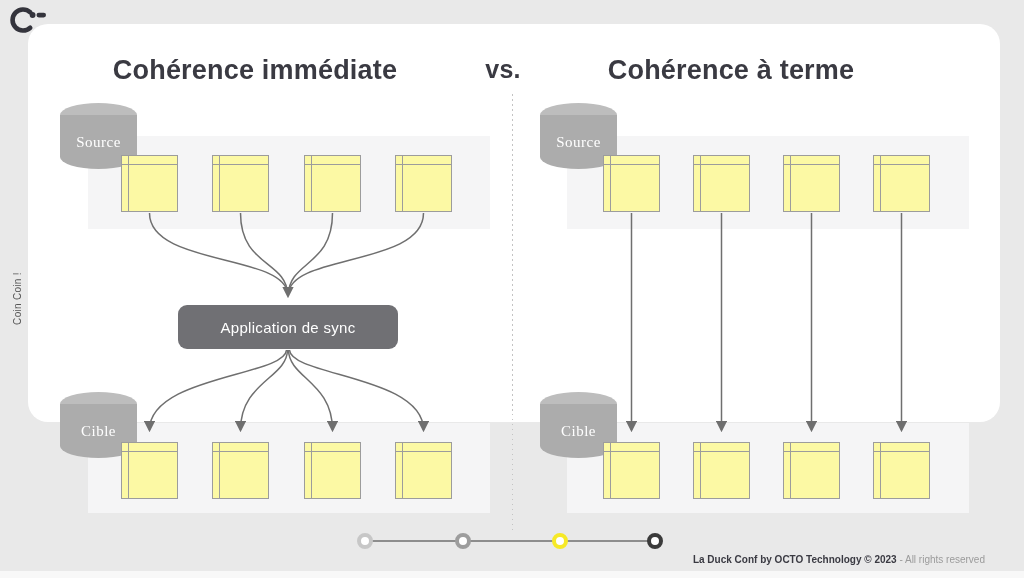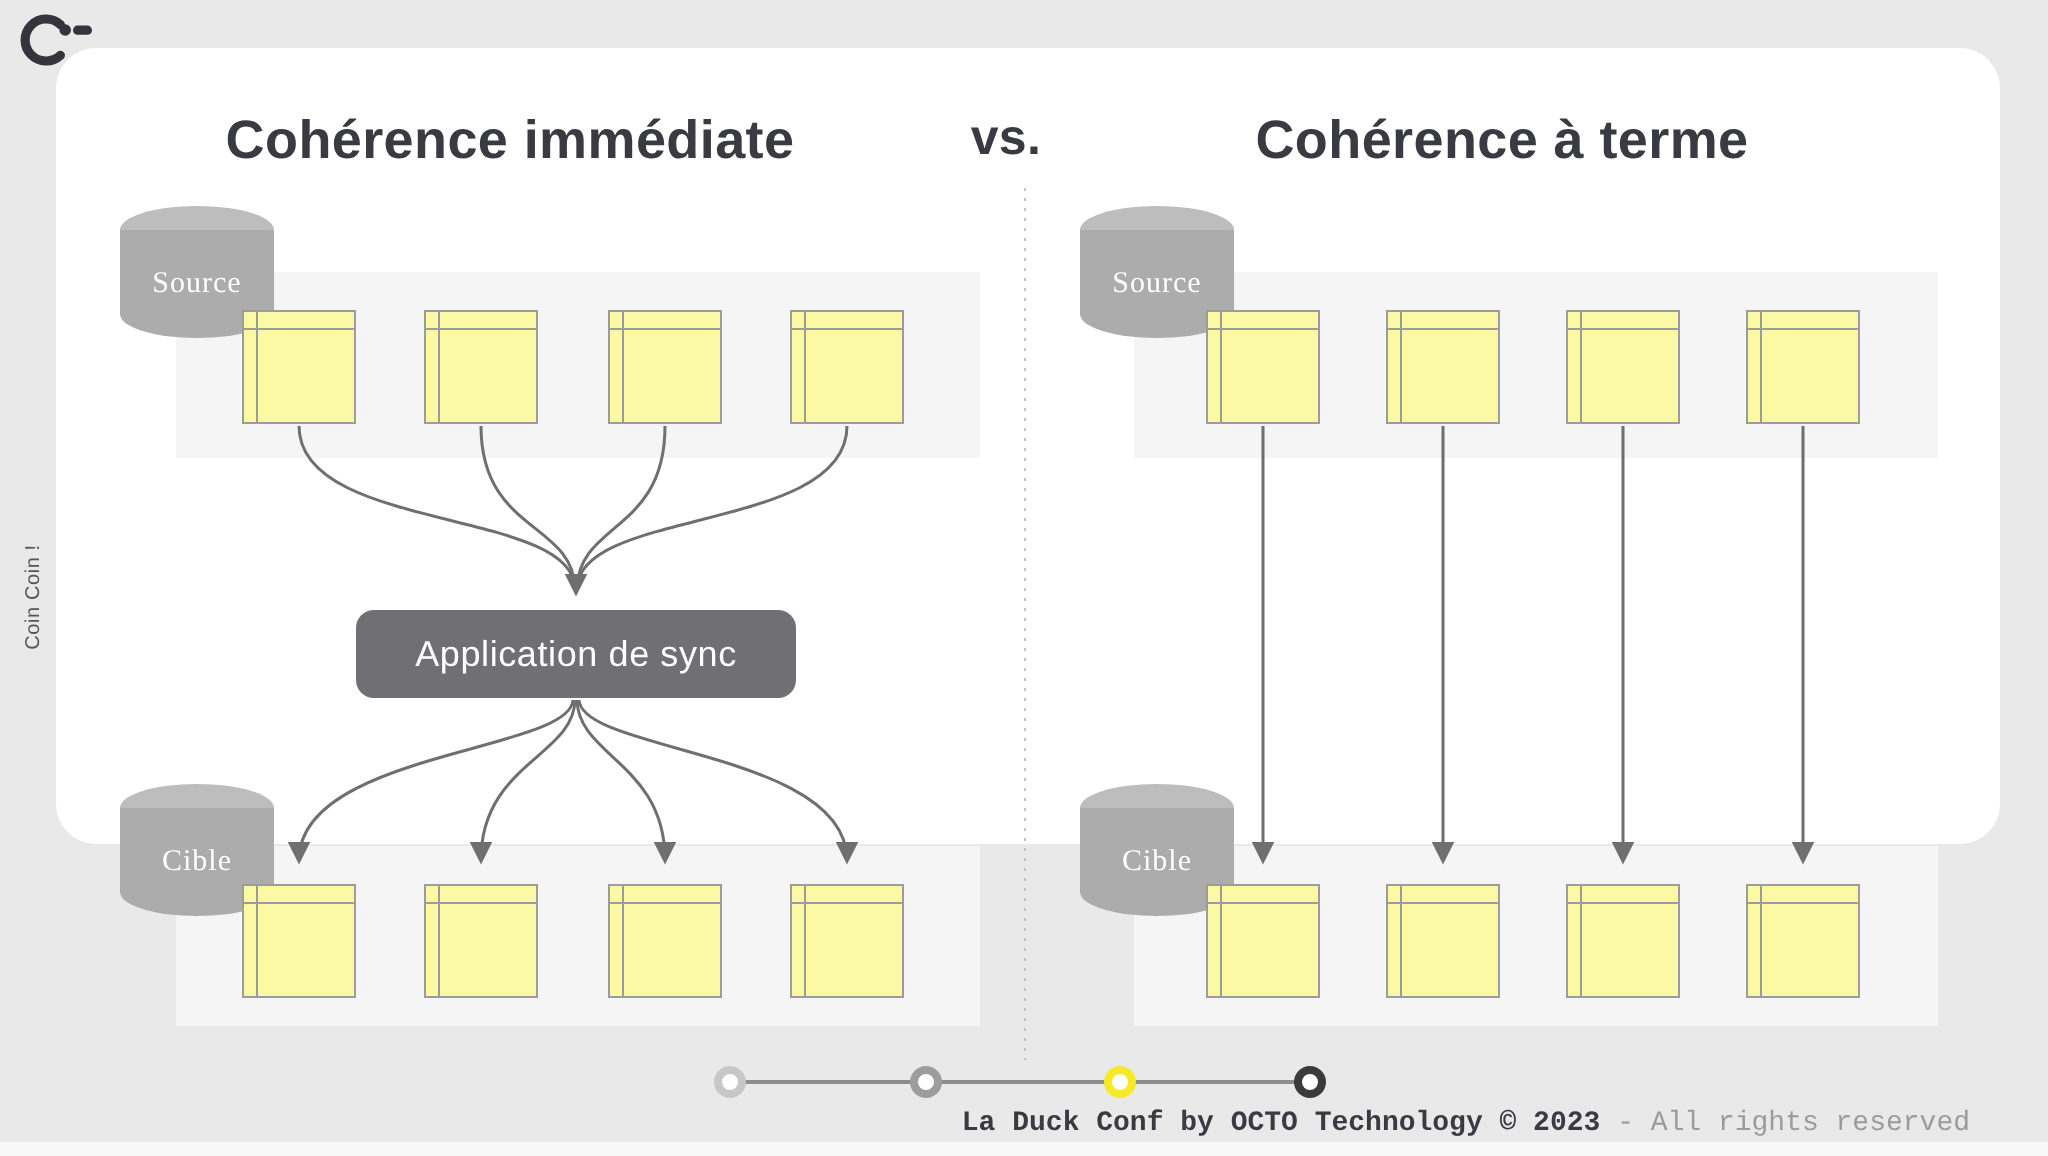--- a/index.html
+++ b/index.html
@@ -9,47 +9,47 @@
   .bottom-strip{position:absolute;left:0;bottom:0;width:1024px;height:7px;background:#f8f8f8;}
   .logo{position:absolute;left:7px;top:4px;width:40px;height:30px;}
   .side-note{position:absolute;left:-18px;top:293px;width:70px;text-align:center;
              transform:rotate(-90deg);font-size:10px;color:#565656;letter-spacing:.3px;}
   .card{position:absolute;left:28px;top:24px;width:972px;height:398px;background:#ffffff;
         border-radius:20px;}
   .title{position:absolute;top:31px;height:36px;font-weight:bold;font-size:27px;
          color:#3a3a42;text-align:center;letter-spacing:.2px;}
   .title-left{left:70px;width:314px;}
   .title-vs{left:444px;width:62px;font-size:25px;}
-  .title-right{left:568px;width:310px;}
+  .title-right{left:548px;width:310px;}
   .divider{position:absolute;left:484px;top:70px;width:1px;height:436px;
            background-image:repeating-linear-gradient(to bottom,#c3c3c3 0 1.5px,transparent 1.5px 5px);}
   .band{position:absolute;width:402px;background:#f5f5f6;}
   .band.top{top:112px;height:93px;}
   .band.bottom{top:399px;height:90px;}
   .band.lp{left:60px;} .band.rp{left:539px;}
   .doc{position:absolute;width:57px;height:57px;background:#fcf9a4;
        border:1.5px solid #9c9c9c;z-index:3;}
   .doc::before{content:"";position:absolute;left:0;right:0;top:8px;height:1px;background:#9c9c9c;}
   .doc::after{content:"";position:absolute;top:0;bottom:0;left:6px;width:1px;background:#9c9c9c;}
   .cyl{position:absolute;width:77px;height:77px;z-index:2;font-family:Liberation Serif, serif;}
   .cyl::before{content:"";position:absolute;left:0;top:0;width:77px;height:24px;
                border-radius:50%;background:#bdbdbd;}
   .cyl .body{position:absolute;left:0;top:12px;width:77px;height:54px;background:#acacac;
              border-radius:0 0 38.5px 38.5px / 0 0 12px 12px;}
   .cyl .lbl{position:absolute;left:0;right:0;top:31px;text-align:center;color:#ffffff;
             font-size:15px;letter-spacing:.5px;z-index:2;}
   .sync-box{position:absolute;left:150px;top:281px;width:220px;height:44px;background:#707074;
             border-radius:9px;display:flex;align-items:center;justify-content:center;
-            color:#ffffff;font-size:18px;letter-spacing:.3px;z-index:4;}
+            color:#ffffff;font-size:15px;letter-spacing:.3px;z-index:4;}
   .arrows{position:absolute;left:0;top:0;width:972px;height:527px;pointer-events:none;z-index:1;}
   .progress{position:absolute;left:0;top:509px;width:972px;height:18px;z-index:5;}
   .progress .pline{position:absolute;left:337px;top:7px;width:290px;height:2px;background:#8d8d8d;}
   .pstep{position:absolute;top:0;width:16px;height:16px;border-radius:50%;background:#ffffff;
          border:4.5px solid #c7c7c7;}
-  .footer{position:absolute;right:39px;top:554px;font-size:14px;color:#3a3a42;font-family:Liberation Mono, monospace;}
+  .footer{position:absolute;right:39px;top:554px;font-size:10px;color:#3a3a42;}
   .footer .brand{font-weight:bold;}
   .footer .rights{color:#9b9b9b;font-weight:normal;}
 </style>
 </head>
 <body>
 
 <div class="stage">
 
   <svg class="logo" viewBox="0 0 40 30">
     <path d="M23.2,8.3 A10.5,10.5 0 1 0 23.2,23.7" fill="none" stroke="#34343c" stroke-width="4.6" stroke-linecap="round"></path>

